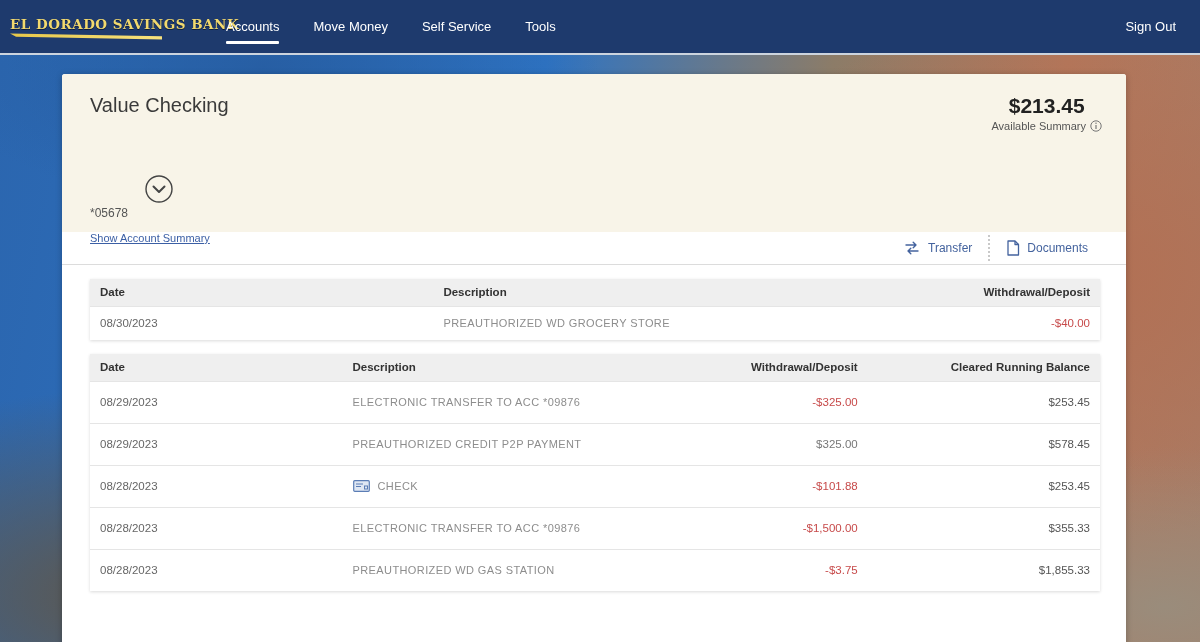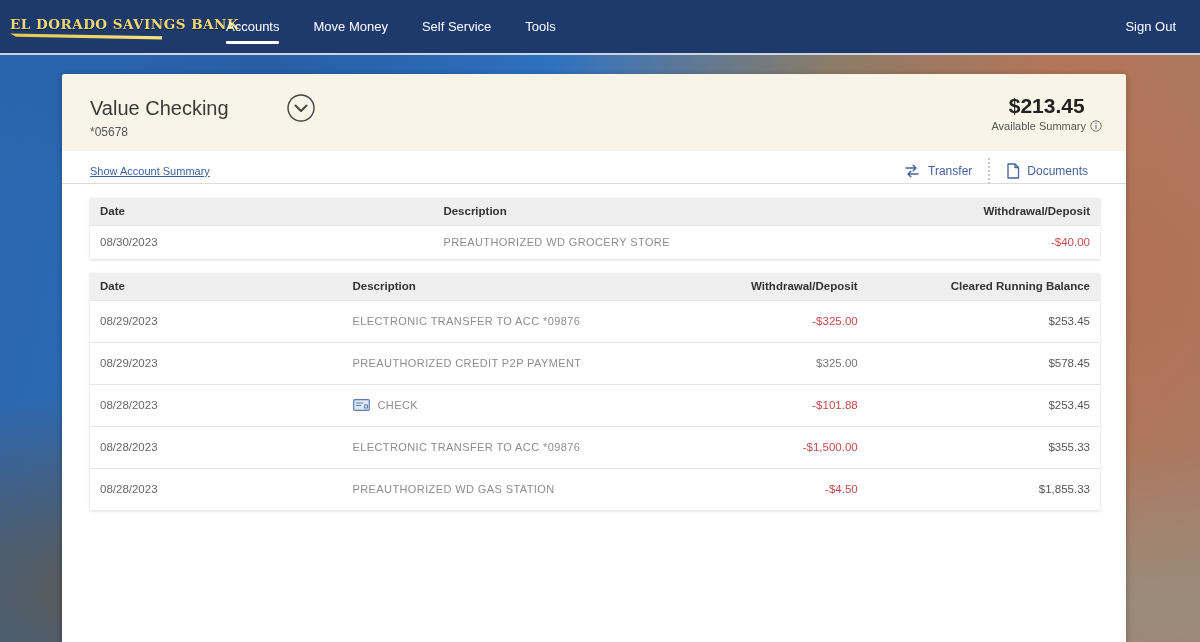--- a/index.html
+++ b/index.html
@@ -47,32 +47,32 @@
   
   .card {
     position:absolute; top:19px; left:62px; right:74px; bottom:-40px;
     background:#ffffff; border-radius:3px 3px 0 0;
     box-shadow:0 1px 6px rgba(0,0,0,0.25);
   }
   .acct-head {
     background:#f8f4e8; border-radius:3px 3px 0 0;
     display:flex; padding:20px 24px 12px 28px;
   }
-  .acct-title-row { display:flex; align-items:center; gap:58px; }
+  .acct-title-row { display:flex; align-items:center; gap:58px;flex-direction:column; }
   .acct-title { font-size:20px; color:#3a3a3a; font-weight:400; }
   .chev-circle { width:28px; height:28px; cursor:pointer; }
   .acct-nick { font-size:13px; font-weight:bold; color:#4a4a4a; margin-top:3px; }
   .acct-num { font-size:12px; color:#555; margin-top:3px; }
   .acct-balance { margin-left:auto; text-align:center; }
   .bal-amount { font-size:21px; font-weight:bold; color:#222; }
   .bal-label { font-size:11px; color:#555; margin-top:2px; display:flex; align-items:center; gap:4px; justify-content:flex-end; }
 
   .action-row {
-    height:33px; display:flex; align-items:center;
-    padding:8px 22px 0 28px; border-bottom:1px solid #dcdcdc;
+    height:33px; display:flex; 
+    padding:0 22px 0 28px; border-bottom:1px solid #dcdcdc;
   }
   .link { font-size:11px; color:#3b5fa5; text-decoration:underline; cursor:pointer; }
   .actions { margin-left:auto; display:flex; align-items:center; }
   .action-btn { display:flex; align-items:center; gap:7px; color:#44639e; font-size:12px; cursor:pointer; padding:0 16px; }
   .action-sep { height:26px; border-left:2px dotted #c9c9c9; }
 
   
   .section-head { display:flex; align-items:center; padding:0 18px 0 28px; }
   .section-head.pending { margin-top:42px; }
   .section-head.posted { margin-top:18px; }
@@ -270,21 +270,21 @@
   </tr>
 
   <tr>
     <td class="date">08/28/2023</td>
     <td class="desc">
       <span class="desc-inner">
 
         <span>PREAUTHORIZED WD GAS STATION</span>
       </span>
     </td>
-    <td class="num amt neg">-$4.50</td>
+    <td class="num amt neg">-$3.75</td>
     <td class="num bal">$1,855.33</td>
   </tr>
 
 </tbody>
     </table>
 
   </div>
 </div>
 
 </body></html>

